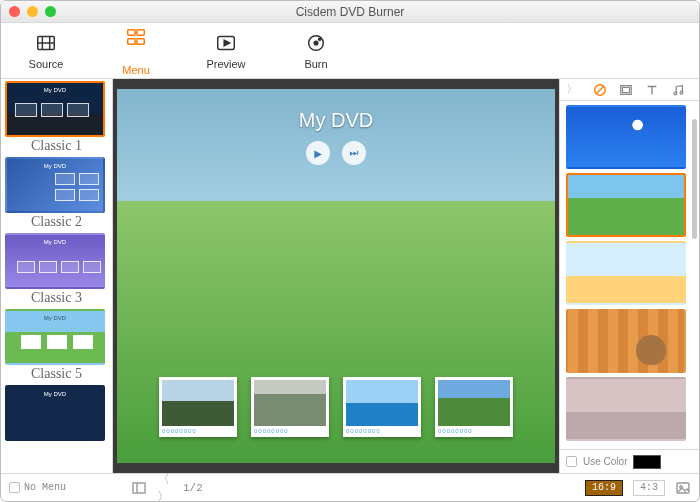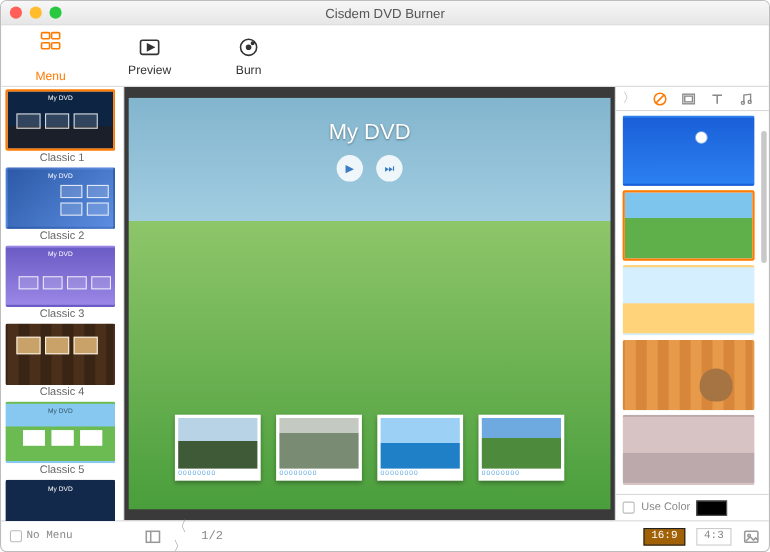--- a/index.html
+++ b/index.html
@@ -91,21 +91,21 @@
     text-align:center;
   }
   .tpl-thumb {
     width:100px; height:56px;
     border-radius:2px;
     border:2px solid transparent;
     position:relative;
     overflow:hidden;
   }
   .tpl.selected .tpl-thumb { border-color: var(--orange); }
-  .tpl-label { font-size:10px; color:#666; padding:1px 0; }
+  .tpl-label { font-size:14px; color:#666; padding:1px 0;font-family:Liberation Serif, serif; }
   
   .center {
     flex:1;
     display:flex; flex-direction:column;
     background:#fff;
   }
   .stage-wrap {
     flex:1; background:#3a3a3a; display:flex; align-items:center; justify-content:center;
     padding:10px 4px;
   }
@@ -224,20 +224,29 @@
   <div class="titlebar">
     <div class="tl-buttons">
       <div class="tl-btn tl-close"></div>
       <div class="tl-btn tl-min"></div>
       <div class="tl-btn tl-max"></div>
     </div>
     <span>Cisdem DVD Burner</span>
   </div>
 
   <div class="toolbar">
+    <div class="tool-item">
+      <svg viewBox="0 0 24 24" fill="none" stroke="#333" stroke-width="1.6">
+          <rect x="3" y="5" width="18" height="14" rx="1"></rect>
+          <line x1="8" y1="5" x2="8" y2="19"></line>
+          <line x1="16" y1="5" x2="16" y2="19"></line>
+          <line x1="3" y1="12" x2="21" y2="12"></line>
+        </svg>
+      <span>Source</span>
+    </div>
     <div class="tool-item active">
       <svg viewBox="0 0 24 24" fill="none" stroke="#ff7a00" stroke-width="1.6">
           <rect x="3" y="4" width="8" height="6" rx="1"></rect>
           <rect x="13" y="4" width="8" height="6" rx="1"></rect>
           <rect x="3" y="14" width="8" height="6" rx="1"></rect>
           <rect x="13" y="14" width="8" height="6" rx="1"></rect>
         </svg>
       <span>Menu</span>
     </div>
     <div class="tool-item">
@@ -282,28 +291,20 @@
         </div>
         <div class="tpl">
           <div class="tpl-thumb thumb-purple">
             <span class="mini-title">My DVD</span>
             <div class="mini-frame" style="left:10px; top:26px; width:18px; height:12px;"></div>
             <div class="mini-frame" style="left:32px; top:26px; width:18px; height:12px;"></div>
             <div class="mini-frame" style="left:54px; top:26px; width:18px; height:12px;"></div>
             <div class="mini-frame" style="left:76px; top:26px; width:18px; height:12px;"></div>
           </div>
           <div class="tpl-label">Classic 3</div>
-        </div>
-        <div class="tpl">
-          <div class="tpl-thumb thumb-wood">
-            <div class="mini-frame" style="left:8px; top:10px; width:22px; height:16px; background:#c9a26a;"></div>
-            <div class="mini-frame" style="left:34px; top:10px; width:22px; height:16px; background:#c9a26a;"></div>
-            <div class="mini-frame" style="left:60px; top:10px; width:22px; height:16px; background:#c9a26a;"></div>
-          </div>
-          <div class="tpl-label">Classic 4</div>
         </div>
         <div class="tpl">
           <div class="tpl-thumb thumb-grass">
             <span class="mini-title" style="color:#356;">My DVD</span>
             <div class="mini-frame" style="left:14px; top:24px; width:20px; height:14px; background:#fff;"></div>
             <div class="mini-frame" style="left:40px; top:24px; width:20px; height:14px; background:#fff;"></div>
             <div class="mini-frame" style="left:66px; top:24px; width:20px; height:14px; background:#fff;"></div>
           </div>
           <div class="tpl-label">Classic 5</div>
         </div>

